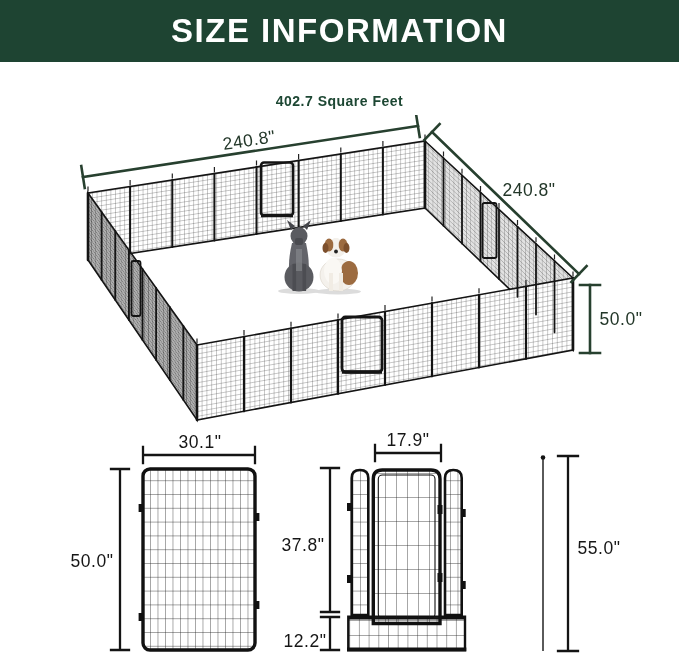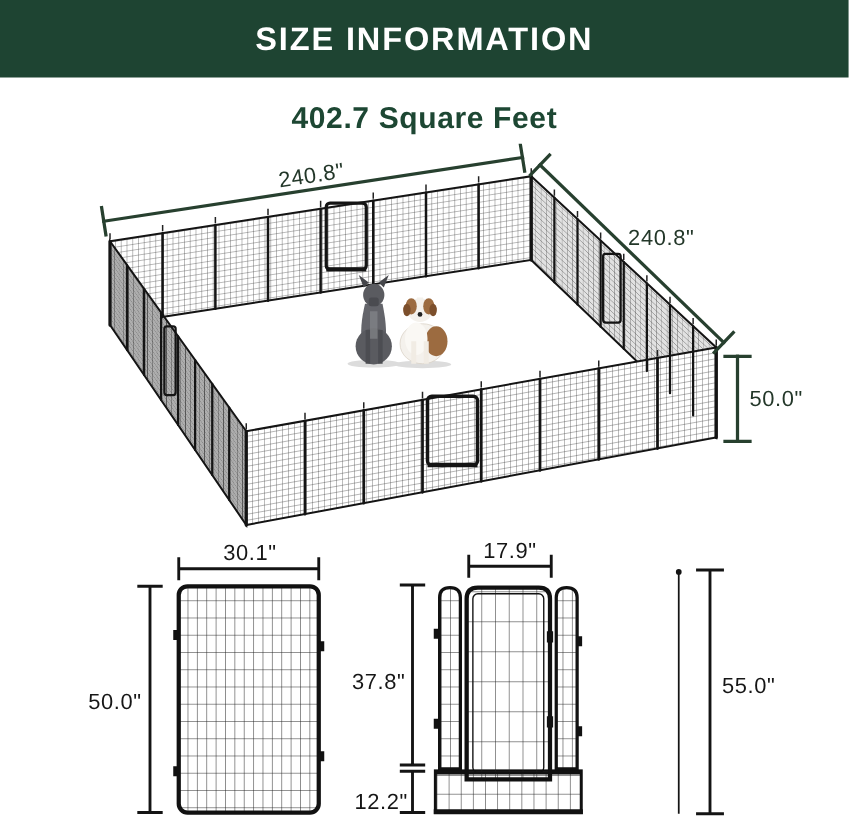--- a/index.html
+++ b/index.html
@@ -5,26 +5,26 @@
   html,body{margin:0;padding:0;}
   body{
     width:679px;height:655px;overflow:hidden;background:#ffffff;
     font-family:"Liberation Sans",sans-serif;
   }
   .header{
     width:679px;height:62px;background:#1e4432;
     display:flex;align-items:center;justify-content:center;
   }
   .header h1{
-    margin:0;color:#ffffff;font-size:26px;font-weight:bold;letter-spacing:1.5px;
+    margin:0;color:#ffffff;font-size:33px;font-weight:bold;letter-spacing:1.5px;
   }
   .subtitle{
     width:679px;height:53px;display:flex;align-items:flex-end;justify-content:center;
     padding-bottom:6px;box-sizing:border-box;
-    color:#1d4733;font-size:24px;font-weight:bold;letter-spacing:0.5px;
+    color:#1d4733;font-size:14px;font-weight:bold;letter-spacing:0.5px;
   }
   svg{display:block;}
   .dimtext-top{
     font-family:"Liberation Sans",sans-serif;font-size:17.5px;fill:#233729;letter-spacing:0.5px;
   }
   .dimtext-bot{
     font-family:"Liberation Sans",sans-serif;font-size:17.5px;fill:#161616;letter-spacing:0.5px;
   }
   .dimline-top{stroke:#27402f;stroke-width:2.6;fill:none;stroke-linecap:square;}
   .dimline-bot{stroke:#141414;stroke-width:2.3;fill:none;stroke-linecap:square;}

